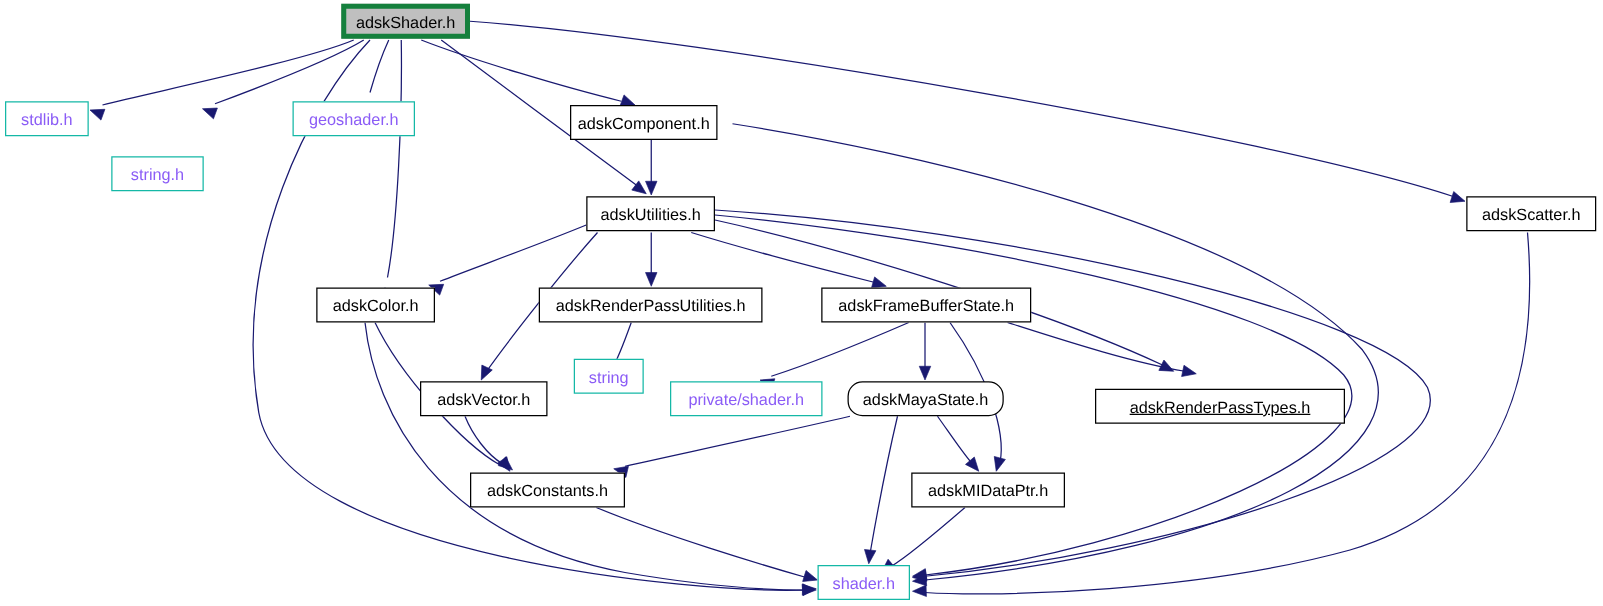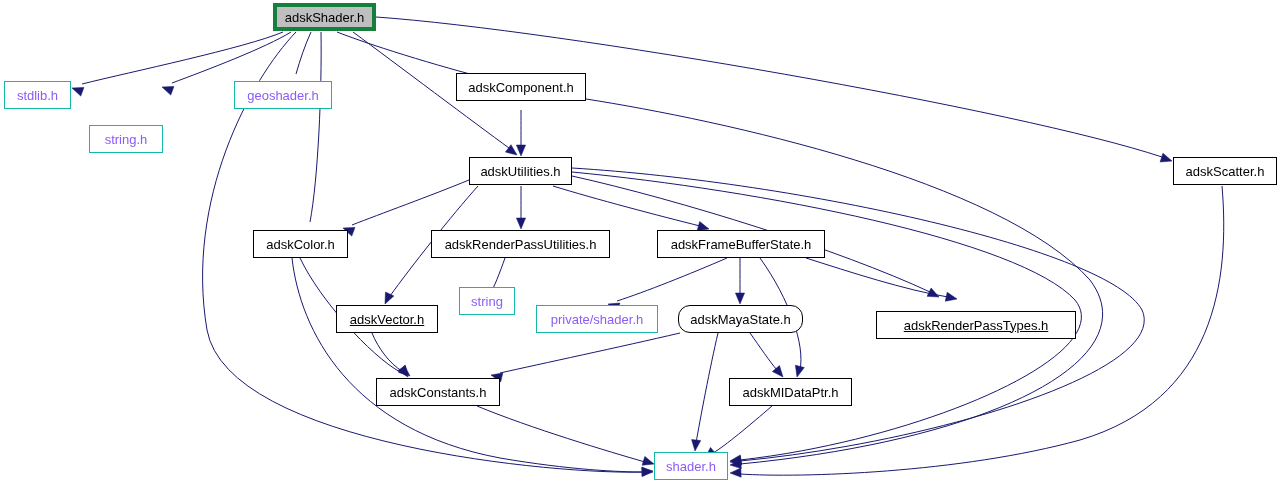--- a/index.html
+++ b/index.html
@@ -197,39 +197,39 @@
       </div>
       <div class="node-box external" style="left: 4px; top: 81px; width: 67px; height: 28px;">
         <span class="node-label">stdlib.h</span>
       </div>
       <div class="node-box external" style="left: 89px; top: 81px; width: 74px; height: 28px; margin-top: 44px;">
         <span class="node-label">string.h</span>
       </div>
       <div class="node-box external" style="left: 234px; top: 81px; width: 98px; height: 28px;">
         <span class="node-label">geoshader.h</span>
       </div>
-      <div class="node-box" style="left: 456px; top: 73px; width: 130px; height: 28px;">
+      <div class="node-box" style="left: 456px; top: 84px; width: 118px; height: 28px;">
         <span class="node-label">adskComponent.h</span>
       </div>
       <div class="node-box" style="left: 1173px; top: 157px; width: 104px; height: 28px;">
         <span class="node-label">adskScatter.h</span>
       </div>
       <div class="node-box" style="left: 469px; top: 157px; width: 103px; height: 28px;">
         <span class="node-label">adskUtilities.h</span>
       </div>
       <div class="node-box" style="left: 253px; top: 230px; width: 95px; height: 28px;">
         <span class="node-label">adskColor.h</span>
       </div>
       <div class="node-box" style="left: 431px; top: 230px; width: 179px; height: 28px;">
         <span class="node-label">adskRenderPassUtilities.h</span>
       </div>
       <div class="node-box" style="left: 657px; top: 230px; width: 168px; height: 28px;">
         <span class="node-label">adskFrameBufferState.h</span>
       </div>
-      <div class="node-box" style="left: 336px; top: 305px; width: 102px; height: 28px; text-decoration: underline;">
+      <div class="node-box" style="left: 336px; top: 305px; width: 102px; height: 28px;">
         <span class="node-label">adskVector.h</span>
       </div>
       <div class="node-box external" style="left: 459px; top: 287px; width: 56px; height: 28px;">
         <span class="node-label">string</span>
       </div>
       <div class="node-box external" style="left: 536px; top: 305px; width: 122px; height: 28px;">
         <span class="node-label">private/shader.h</span>
       </div>
       <div class="node-box" style="left: 678px; top: 305px; width: 125px; height: 28px; border-radius: 12px;">
         <span class="node-label">adskMayaState.h</span>

